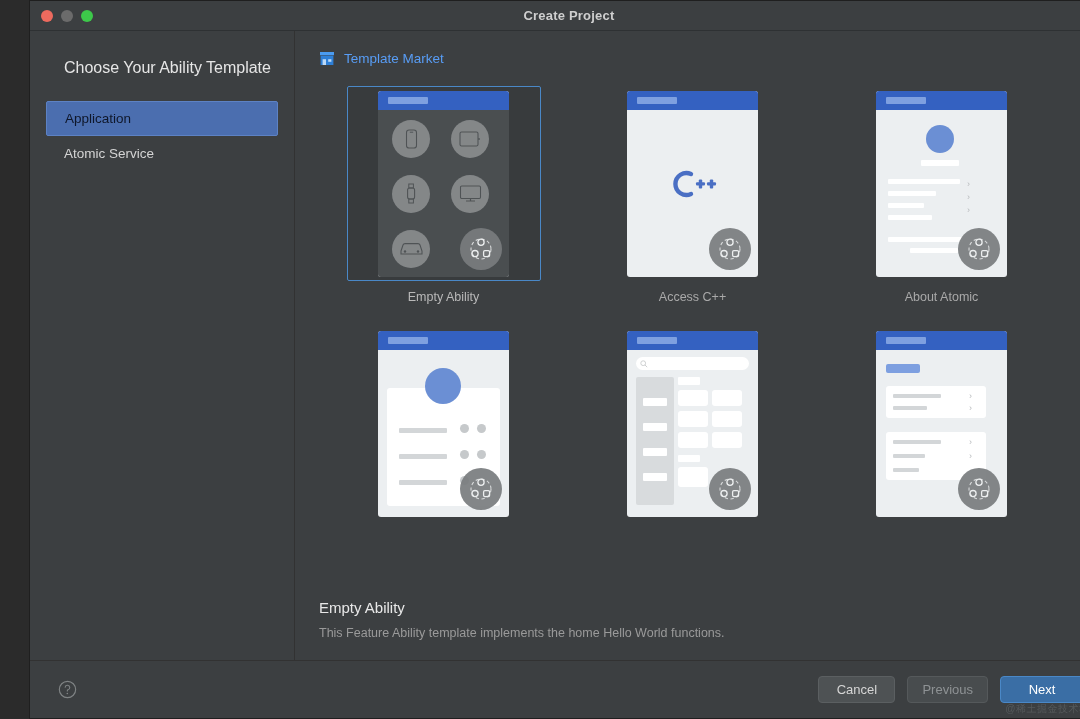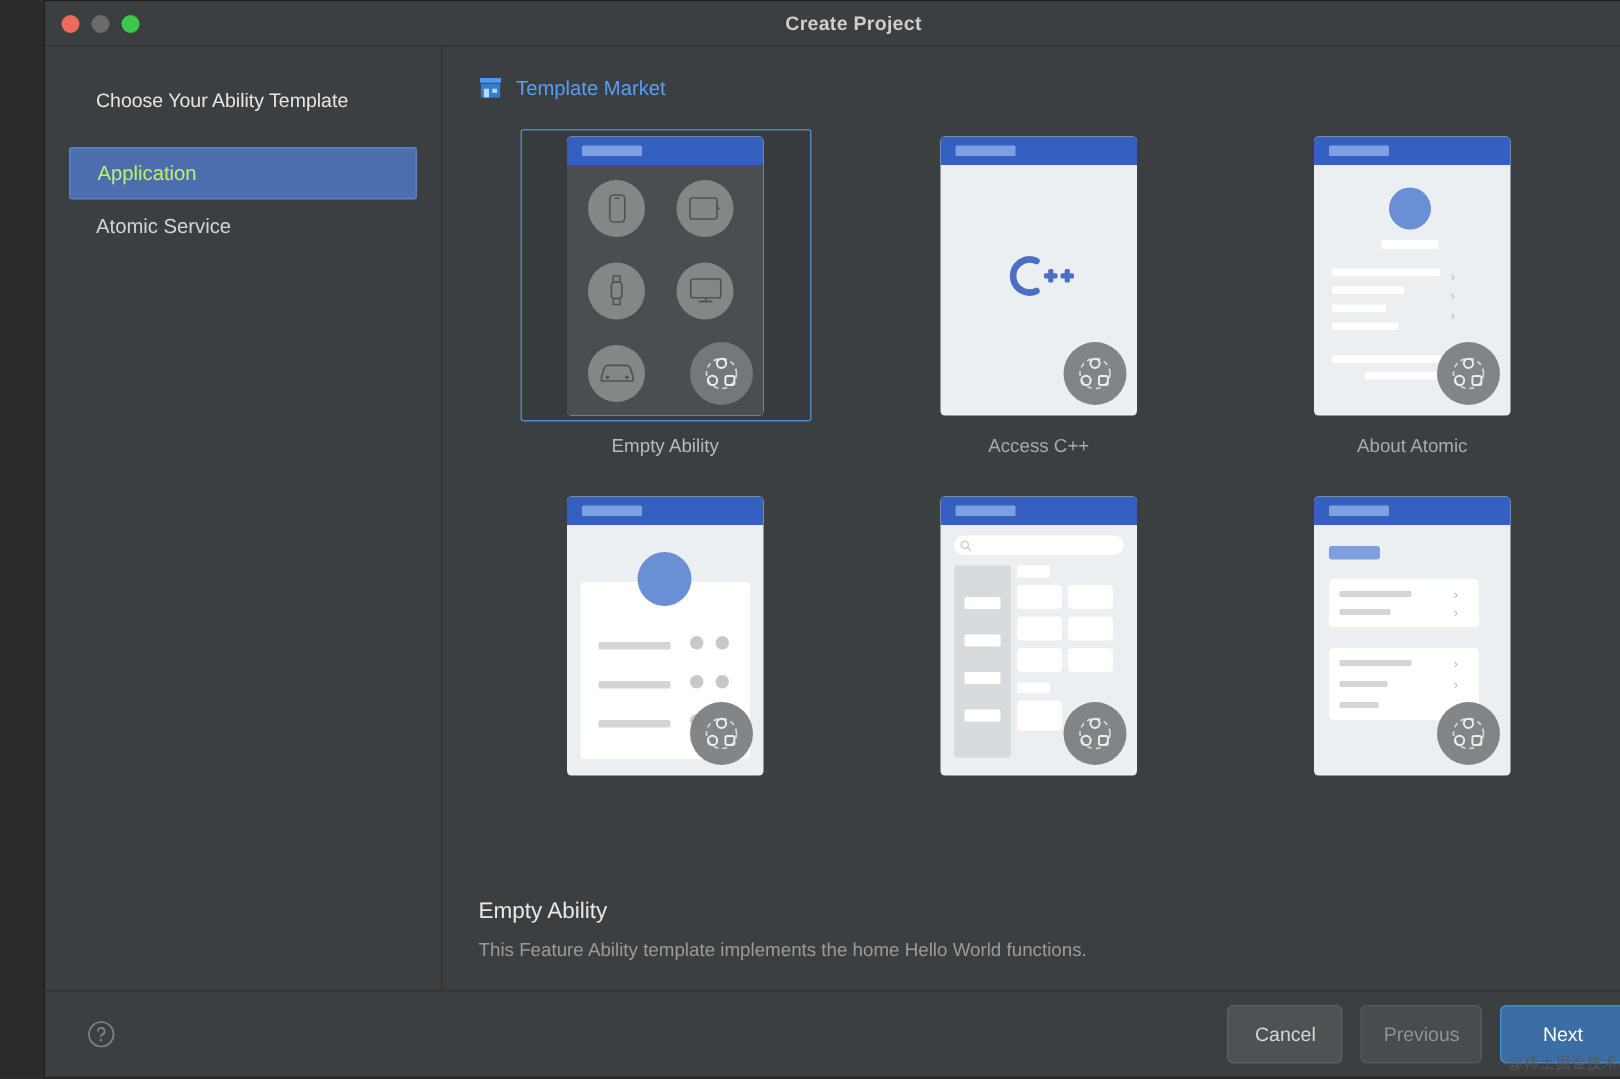--- a/index.html
+++ b/index.html
@@ -43,33 +43,33 @@
 
   
   .left-panel {
     width: 265px; flex: 0 0 265px;
     border-right: 1px solid #323232;
     display: flex; flex-direction: column;
     padding: 0;
     position: relative;
   }
   .page-title {
-    font-size: 13px; color: #e6e6e6;
+    font-size: 16px; color: #e6e6e6;
     padding: 28px 0 0 34px;
   }
   .tpl-list { margin-top: 24px; padding: 0 16px 0 16px; }
   .tpl-item {
     height: 35px; display: flex; align-items: center;
     padding-left: 18px;
     font-size: 13.5px; color: #d4d4d4;
     border-radius: 2px;
   }
   .tpl-item.selected {
     background: #4b6eaf;
-    color: #bef264;
+    color: #0f172a;
     border: 1px solid #5d82c4;
   }
   .left-desc {
     margin-top: auto;
     padding: 0 18px 80px 34px;
     color: #bdbdbd; font-size: 12.5px; line-height: 22px;
   }
   .left-desc .lbl { margin-bottom: 16px; }
   .left-desc .para { max-width: 225px; }
 
@@ -194,21 +194,21 @@
   .footer {
     height: 58px; flex: 0 0 58px;
     border-top: 1px solid #323232;
     display: flex; align-items: center;
     padding: 0 24px 0 28px;
     position: relative;
   }
   .help-icon { width: 19px; height: 19px; opacity: .72; }
   .btns { margin-left: auto; display: flex; gap: 12px; align-items: center; }
   .btn {
-    height: 39px; min-width: 77px;
+    height: 27px; min-width: 77px;
     border-radius: 4px;
     font-size: 13px;
     display: flex; align-items: center; justify-content: center;
     padding: 0 14px;
   }
   .btn.cancel { background: #4e5254; color: #d6d6d6; border: 1px solid #5b5f61; }
   .btn.previous { background: #484c4e; color: #8e9294; border: 1px solid #55595b; }
   .btn.next { background: #3a6ea5; color: #ffffff; border: 1px solid #4a88c7; min-width: 84px; }
   .watermark {
     position: absolute; right: 8px; bottom: 2px;

